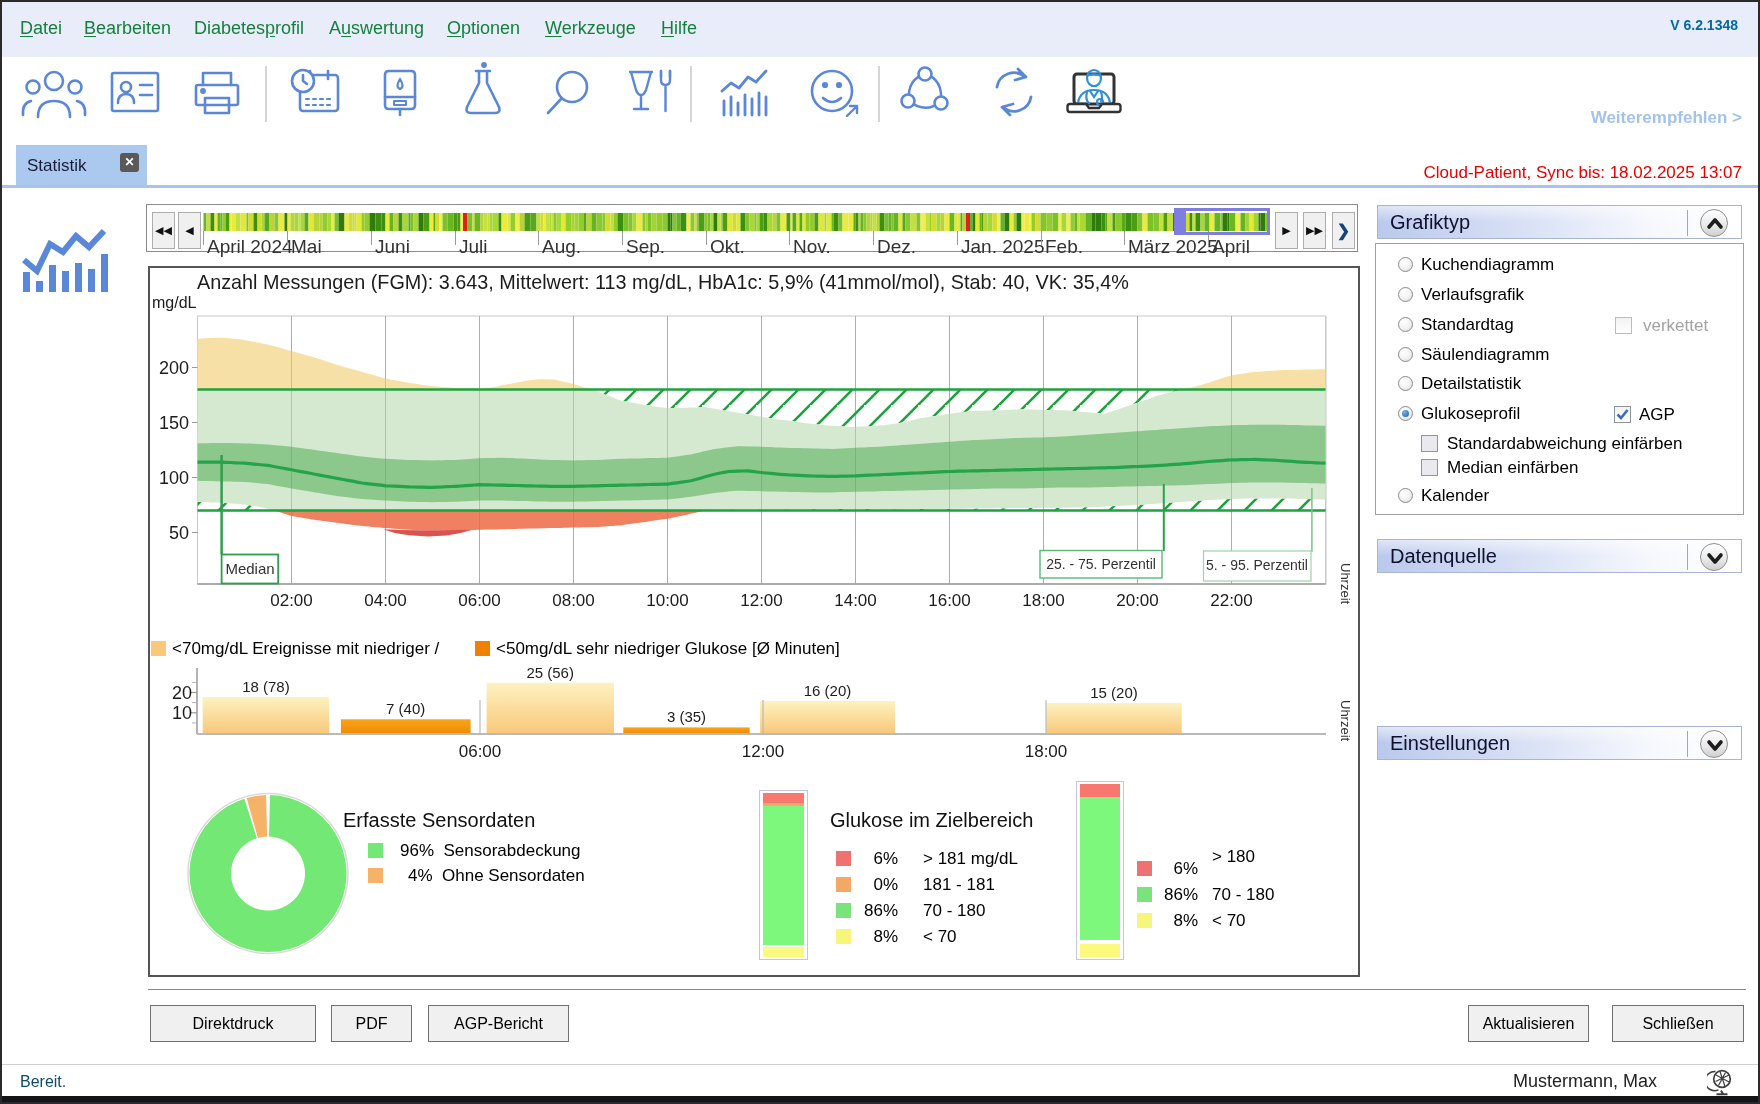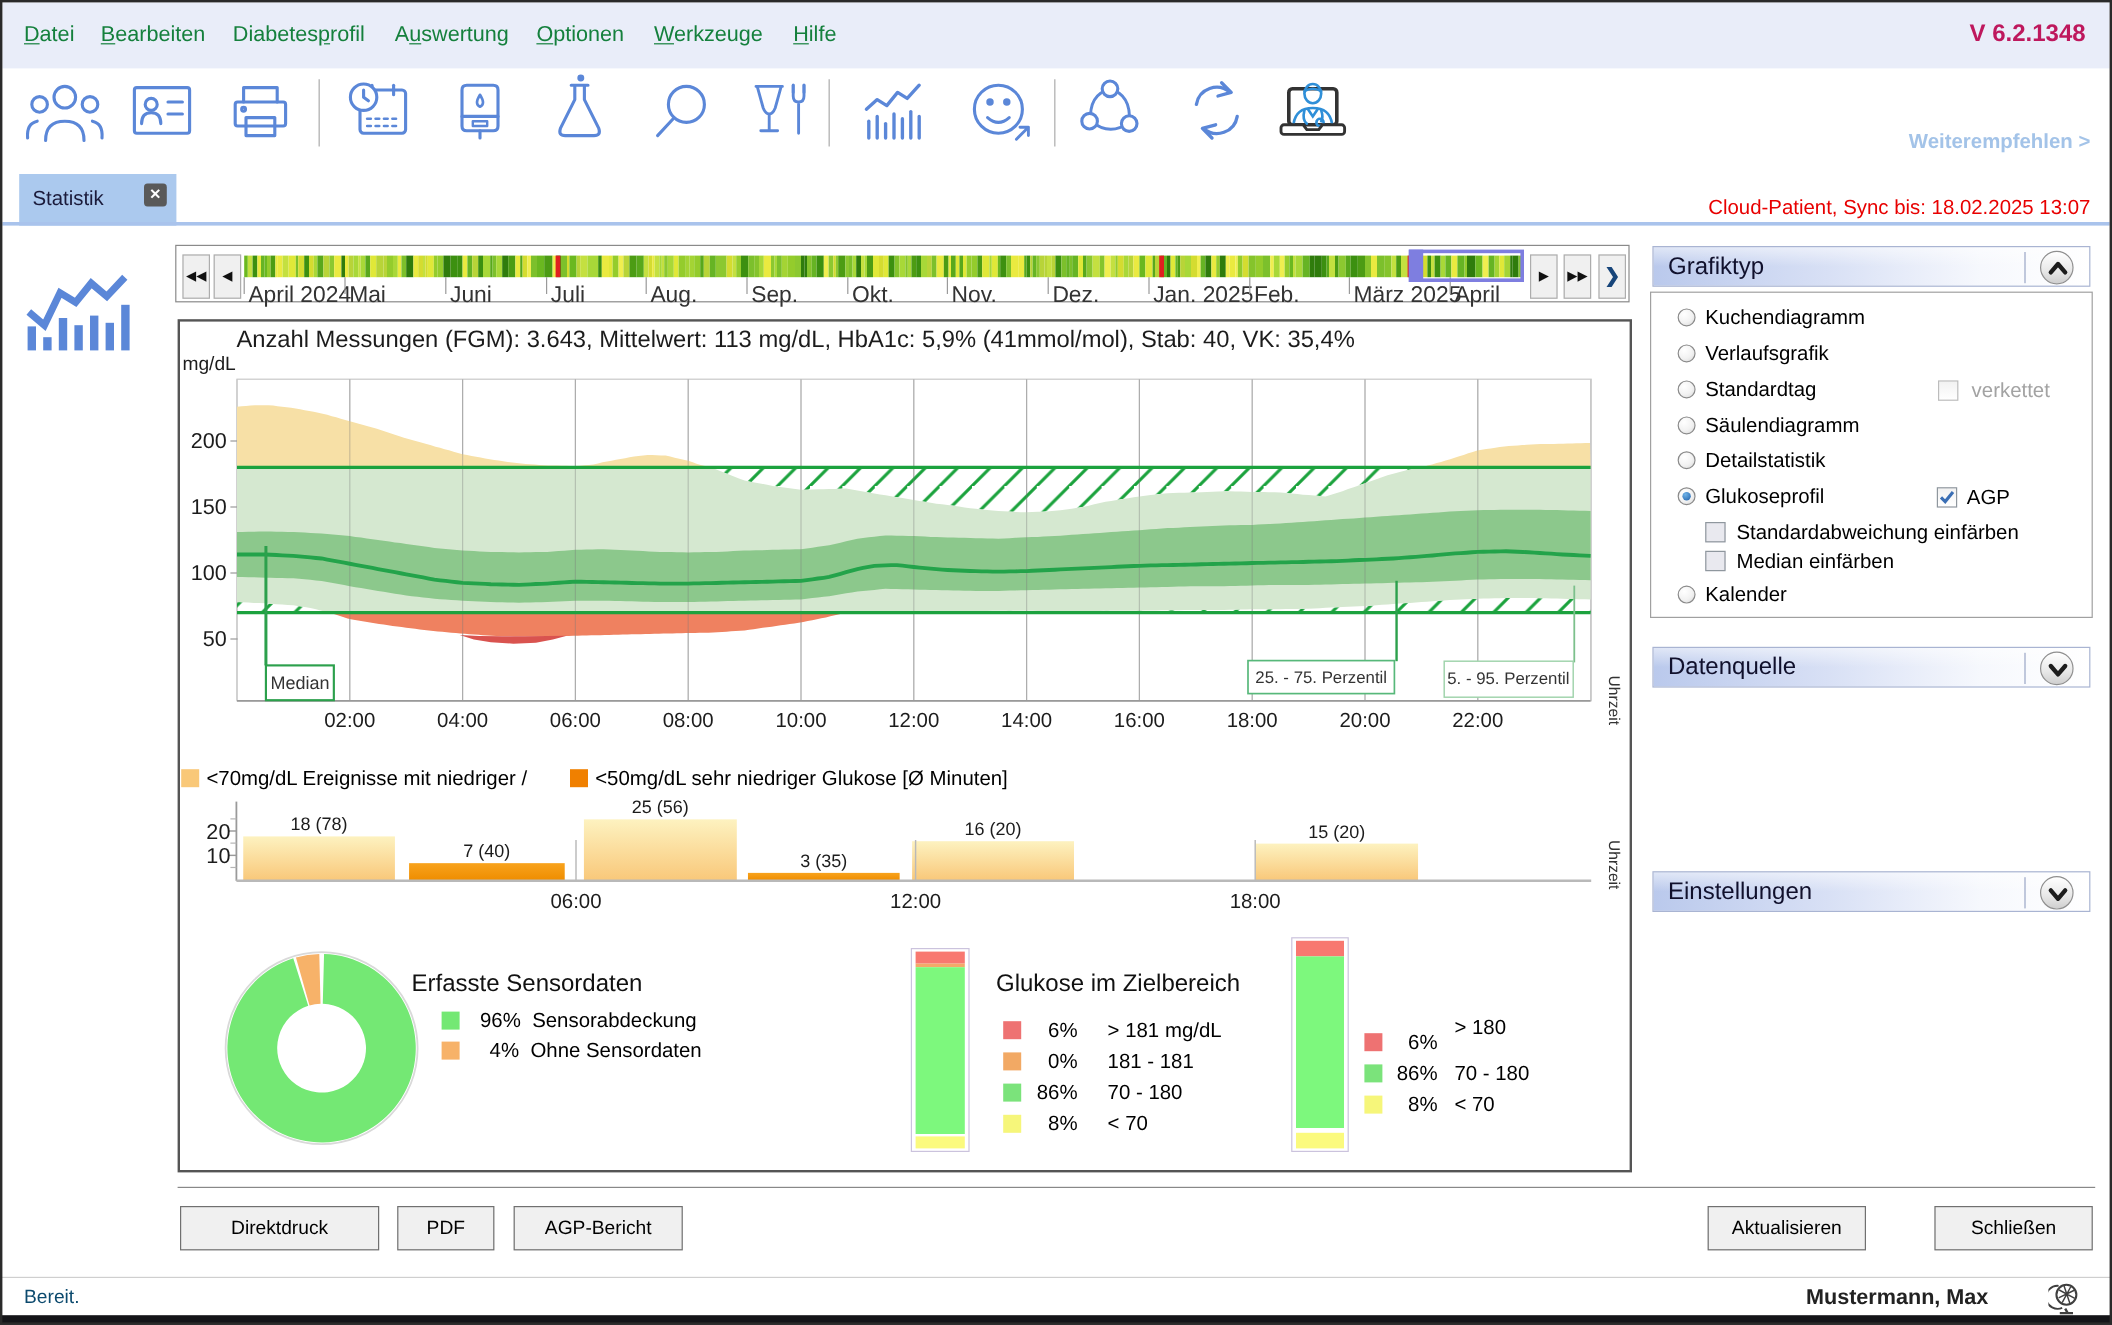--- a/index.html
+++ b/index.html
@@ -2,42 +2,42 @@
 <html><head><meta charset="utf-8"><style>
 *{margin:0;padding:0;box-sizing:border-box}
 html,body{width:1760px;height:1104px;overflow:hidden;background:#fff;
  font-family:"Liberation Sans",sans-serif;-webkit-font-smoothing:antialiased}
 #win{position:absolute;inset:0;background:#fff}
 #winborder{position:absolute;inset:0;border:2px solid #2a2a2a;pointer-events:none;z-index:50}
 .abs{position:absolute}
 #menubar{position:absolute;left:2px;top:2px;right:2px;height:55px;background:#e9edf9}
 .mitem{position:absolute;top:16px;font-size:18px;color:#15803d}
 .mitem u{text-decoration:underline;text-underline-offset:2px}
-#vtext{position:absolute;top:15px;right:20px;font-size:20px;font-weight:bold;color:#be185d}
+#vtext{position:absolute;top:15px;right:20px;font-size:14px;font-weight:bold;color:#0369a1}
 #weiter{position:absolute;top:108px;right:18px;font-size:17px;font-weight:bold;color:#a3c3e8}
 #redtext{position:absolute;top:163px;right:18px;font-size:17px;color:#e80000}
 #tab{position:absolute;left:16px;top:145px;width:131px;height:43px;background:#abc9ee}
 #tab span{position:absolute;left:11px;top:11px;font-size:17px;color:#1a1a3a}
 #tabx{position:absolute;left:104px;top:8px;width:19px;height:19px;background:#595959;border-radius:3px;
  color:#fff;font-size:12px;font-weight:bold;text-align:center;line-height:19px}
 #blueline{position:absolute;left:2px;top:185px;right:2px;height:3px;background:#a9c3ec}
 #timelinebox{position:absolute;left:146px;top:204px;width:1212px;height:48px;border:1px solid #8a8a8a;background:#fff}
 .tlbtn{position:absolute;top:7px;width:23px;height:37px;background:#f0f0f0;border:1px solid #adadad;
  text-align:center;font-size:11px;color:#111;line-height:35px}
 .mtick{position:absolute;top:26px;width:1px;height:14px;background:#9a9a9a}
 .mlab{position:absolute;top:31px;font-size:19px;color:#333;white-space:nowrap}
 #selbox{position:absolute;left:1027px;top:3px;width:96px;height:27px;border:3px solid #7e7ee0}
 #selfill{position:absolute;left:1027px;top:3px;width:12px;height:27px;background:#7e7ee0}
 #bigbox{position:absolute;left:148px;top:266px;width:1212px;height:711px;border:2px solid #555;background:#fff}
 #btnline{position:absolute;left:148px;top:989px;width:1598px;height:1px;background:#888}
 .btn{position:absolute;top:1005px;height:37px;background:#f0f0f0;border:1px solid #707070;
  font-size:16px;color:#000;text-align:center;display:flex;align-items:center;justify-content:center}
 #statusline{position:absolute;left:0;top:1064px;width:1760px;height:1px;background:#cfcfcf}
 #bereit{position:absolute;left:20px;top:1073px;font-size:16px;color:#0c4a6e}
-#mname{position:absolute;right:103px;top:1071px;font-size:18px;font-weight:bold;color:#222}
+#mname{position:absolute;right:103px;top:1071px;font-size:18px;font-weight:normal;color:#222}
 #bottombar{position:absolute;left:0px;top:1096px;width:1760px;height:8px;background:#141418}
 .panelhdr{position:absolute;left:1377px;width:365px;height:34px;border:1px solid #a9b4d2;
  background:linear-gradient(180deg,rgba(255,255,255,0.55) 0%,rgba(255,255,255,0) 50%),linear-gradient(90deg,#bac9ec 0%,#d8e0f5 40%,#f6f8fd 75%,#ffffff 100%)}
 .panelhdr span{position:absolute;left:12px;top:5px;font-size:20px;color:#10102c}
 .psep{position:absolute;left:309px;top:4px;width:1px;height:26px;background:#9aa6c6}
 .pbtn{position:absolute;left:322px;top:3px;width:28px;height:28px;border-radius:50%;
  border:1.5px solid #8f8f8f;background:linear-gradient(180deg,#ffffff 0%,#e8e8e8 60%,#cfcfcf 100%)}
 #gbox{position:absolute;left:1375px;top:243px;width:369px;height:272px;border:1px solid #a0a0a0;background:#fff}
 .radio{position:absolute;width:15px;height:15px;border-radius:50%;border:1px solid #8a8a8a;
  background:radial-gradient(circle at 35% 30%,#ffffff 0%,#f2f2f2 55%,#d8d8d8 100%)}
@@ -644,21 +644,21 @@
     <div class="ltext" style="left:1212px;top:847px">&gt; 180</div>
     <div class="sq" style="left:1137px;top:887px;background:#7be37b"></div>
     <div class="ltext" style="left:1160px;top:885px;width:38px;text-align:right">86%</div>
     <div class="ltext" style="left:1212px;top:885px">70 - 180</div>
     <div class="sq" style="left:1137px;top:913px;background:#f6f67a"></div>
     <div class="ltext" style="left:1160px;top:911px;width:38px;text-align:right">8%</div>
     <div class="ltext" style="left:1212px;top:911px">&lt; 70</div>
     <div class="btn" style="left:150px;width:166px">Direktdruck</div>
     <div class="btn" style="left:331px;width:81px">PDF</div>
     <div class="btn" style="left:428px;width:141px">AGP-Bericht</div>
-    <div class="btn" style="left:1423px;width:132px">Aktualisieren</div>
+    <div class="btn" style="left:1468px;width:121px">Aktualisieren</div>
     <div class="btn" style="left:1612px;width:132px">Schließen</div>
     <div id="btnline"></div>
     <div id="statusline"></div>
     <div id="bereit">Bereit.</div>
     <div id="mname">Mustermann, Max</div>
     <svg class="abs" style="left:1707px;top:1068px" width="28" height="28" viewBox="0 0 28 28">
 <g fill="none" stroke="#3f3f3f" stroke-width="1.7">
 <circle cx="15" cy="11" r="8.3"></circle>
 <path d="M8.5 3.5 a 9.6 9.6 0 1 0 3 18.4" stroke-width="1.5"></path>
 <path d="M9 7 l13 7 M8.5 13.5 l13.5 -6.5 M13 3.5 l5 15 M18.5 4.5 l-7 13" stroke-width="1.2"></path>

